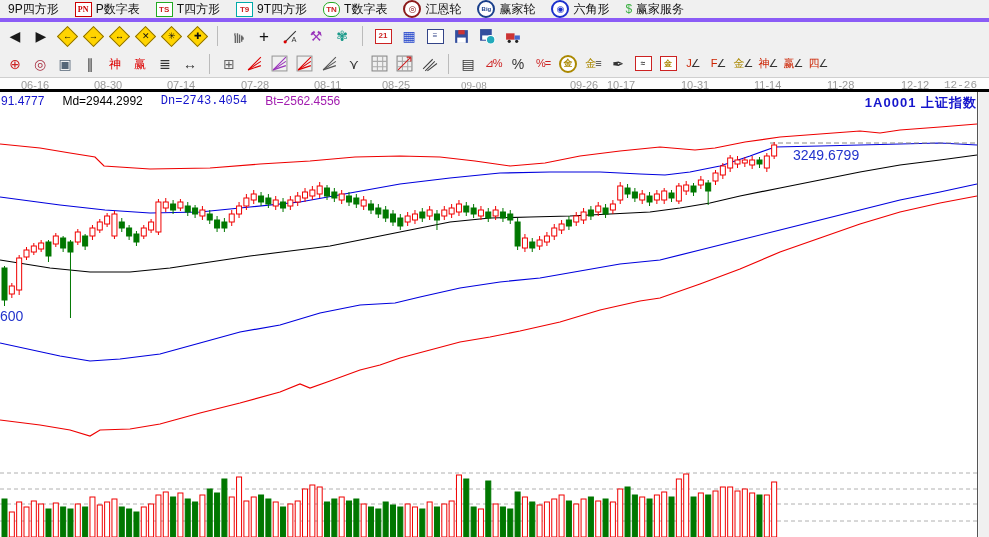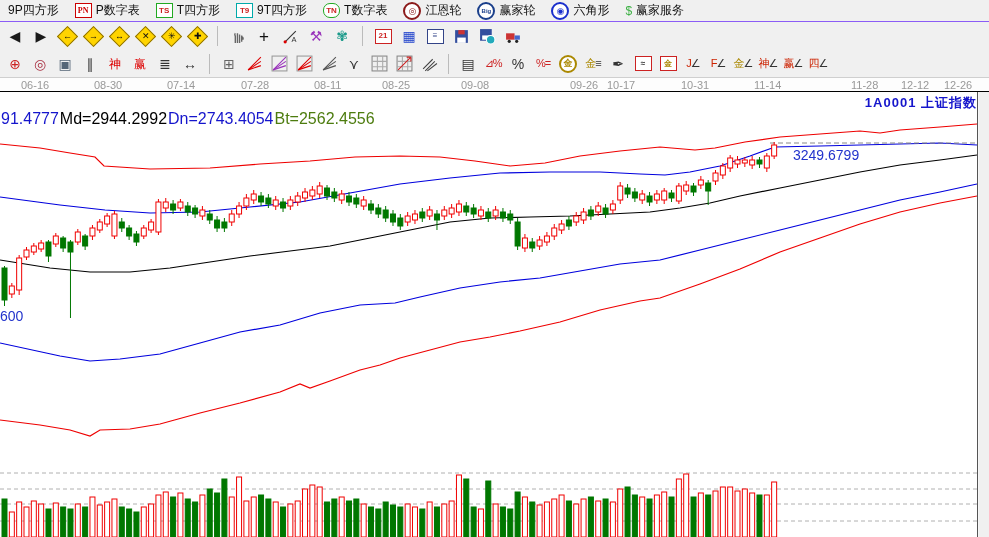--- a/index.html
+++ b/index.html
@@ -2,35 +2,35 @@
 <html><head>
 <meta charset="utf-8">
 <style>
   html,body{margin:0;padding:0;}
   body{
     width:989px;height:537px;position:relative;overflow:hidden;
     font-family:"Liberation Sans","DejaVu Sans",sans-serif;
     background:#ffffff;
   }
   .row{position:absolute;left:0;width:989px;box-sizing:border-box;display:flex;align-items:center;}
-  #menu-bar{top:0;height:22px;background:#f0f0f0;border-bottom:1px solid #8b5cf6;padding-left:8px;gap:16px;font-size:12px;color:#111;}
+  #menu-bar{top:0;height:22px;background:#f0f0f0;border-bottom:4px solid #8b5cf6;padding-left:8px;gap:16px;font-size:12px;color:#111;}
   .menu-item{display:flex;align-items:center;gap:4px;cursor:default;white-space:nowrap;}
   #toolbar-main{top:22px;height:28px;background:#f0f0f0;padding-left:4px;gap:4px;}
   #toolbar-drawing{top:50px;height:28px;background:#f0f0f0;border-bottom:1px solid #cfcfcf;padding-left:4px;gap:3px;}
   .tbtn{width:22px;height:22px;display:flex;align-items:center;justify-content:center;font-size:14px;line-height:1;cursor:default;}
   .sep{width:1px;height:20px;background:#bbbbbb;margin:0 5px;flex:0 0 1px;}
   .icn-box{display:inline-flex;align-items:center;justify-content:center;width:15px;height:13px;border:1px solid;font-size:8px;font-weight:bold;background:#fff;}
   .icn-circle{display:inline-flex;align-items:center;justify-content:center;width:14px;height:14px;border:2px solid;border-radius:50%;font-size:6px;font-weight:bold;background:#fff;}
   .icn-diamond{width:13px;height:13px;background:#ffd400;border:1px solid #8a6d00;transform:rotate(45deg);display:flex;align-items:center;justify-content:center;}
   .icn-diamond>span{transform:rotate(-45deg);font-size:9px;color:#111;font-weight:bold;}
   .icn-pair{font-size:11px;letter-spacing:-1px;white-space:nowrap;}
-  #date-axis{top:78px;height:14px;background:#fdfdfd;border-bottom:1px solid #000000;font-size:11px;color:#999999;}
+  #date-axis{top:78px;height:14px;background:#fdfdfd;border-bottom:3px solid #000000;font-size:11px;color:#999999;}
   #date-axis span{position:absolute;top:1px;}
   #chart-wrap{position:absolute;top:92px;left:0;width:989px;height:445px;background:#fff;}
-  #indicator-line{position:absolute;top:18px;left:1px;font-size:16px;display:flex;gap:1px;white-space:nowrap;}
+  #indicator-line{position:absolute;top:2px;left:1px;font-size:12px;display:flex;gap:18px;white-space:nowrap;}
   #symbol-label{position:absolute;top:2px;right:12px;font-size:13px;color:#1515cc;font-weight:bold;letter-spacing:1px;}
   svg text{font-family:"Liberation Sans","DejaVu Sans",sans-serif;}
 </style>
 </head>
 <body>
 
 <div class="row" id="menu-bar">
     <div class="menu-item">
       <span>9P四方形</span>
     </div>
@@ -286,28 +286,28 @@
       <span class="icn-pair"><span style="color: rgb(204, 34, 0);">四</span><span style="color: rgb(51, 51, 51);">∠</span></span>
     </div>
   </div>
 <div class="row" id="date-axis">
     <span style="left: 21px;">06-16</span>
     <span style="left: 94px;">08-30</span>
     <span style="left: 167px;">07-14</span>
     <span style="left: 241px;">07-28</span>
     <span style="left: 314px;">08-11</span>
     <span style="left: 382px;">08-25</span>
-    <span style="left: 461px;">09-08</span>
+    <span style="left: 461px; font-family: Liberation Serif, serif;">09-08</span>
     <span style="left: 534px; padding-left: 36px;">09-26</span>
     <span style="left: 607px;">10-17</span>
     <span style="left: 681px;">10-31</span>
     <span style="left: 754px;">11-14</span>
-    <span style="left: 851px; text-align: right;">11-28</span>
+    <span style="left: 827px; text-align: right;">11-28</span>
     <span style="left: 901px; text-align: right;">12-12</span>
-    <span style="left: 944px;">12-26</span>
+    <span style="left: 944px; font-family: Liberation Mono, monospace;">12-26</span>
   </div>
 
 <div id="chart-wrap">
   <svg id="chart-svg" width="989" height="445" viewBox="0 92 989 445">
       <line x1="0" y1="473" x2="977.5" y2="473" stroke="#b0b0b0" stroke-dasharray="4 3"></line>
       <line x1="0" y1="489" x2="977.5" y2="489" stroke="#b0b0b0" stroke-dasharray="4 3"></line>
       <line x1="0" y1="504" x2="977.5" y2="504" stroke="#b0b0b0" stroke-dasharray="4 3"></line>
       <line x1="0" y1="521" x2="977.5" y2="521" stroke="#b0b0b0" stroke-dasharray="4 3"></line>
       <polyline points="0,144 40,148 70,153 95,157 104,166 150,169 210,168 260,164 310,161 355,157 400,156 440,157 475,161 510,166 545,163 580,156 620,151 660,147 695,150 715,148 745,142 780,137 820,134 860,131 880,133 900,130 940,127 977,124" fill="none" stroke="#ee0000" stroke-width="1.2"></polyline>
       <polyline points="0,197 60,205 105,210 150,213 200,212 250,207 300,202 350,193 400,184 450,178 500,173 550,172 600,172 640,174 665,175 690,172 720,166 750,156 775,147 820,146 860,145 900,144 940,143 977,145" fill="none" stroke="#0000dd" stroke-width="1.2"></polyline>
@@ -634,17 +634,17 @@
       <rect x="764.32" y="495" width="5" height="42" fill="#ffffff" stroke="#f00000"></rect>
       <rect x="771.65" y="482" width="5" height="55" fill="#ffffff" stroke="#f00000"></rect>
       <text x="793" y="160" fill="#2233cc" font-size="14">3249.6799</text>
       <text x="0" y="321" fill="#2233cc" font-size="14">600</text>
       <rect x="978.5" y="92" width="10.5" height="445" fill="#f0f0f0"></rect>
       <line x1="977.5" y1="92" x2="977.5" y2="537" stroke="#555"></line>
     </svg>
   <div id="indicator-line">
       <span style="color: rgb(21, 21, 204);">91.4777</span>
       <span style="color: rgb(0, 0, 0);">Md=2944.2992</span>
-      <span style="color: rgb(21, 21, 204);">Dn=2743.4054</span>
-      <span style="color: #4d7c0f;">Bt=2562.4556</span>
+      <span style="color: rgb(21, 21, 204); font-family: Liberation Mono, monospace;">Dn=2743.4054</span>
+      <span style="color: #a21caf;">Bt=2562.4556</span>
     </div>
   <div id="symbol-label">1A0001  上证指数</div>
 </div>
 
 </body></html>

